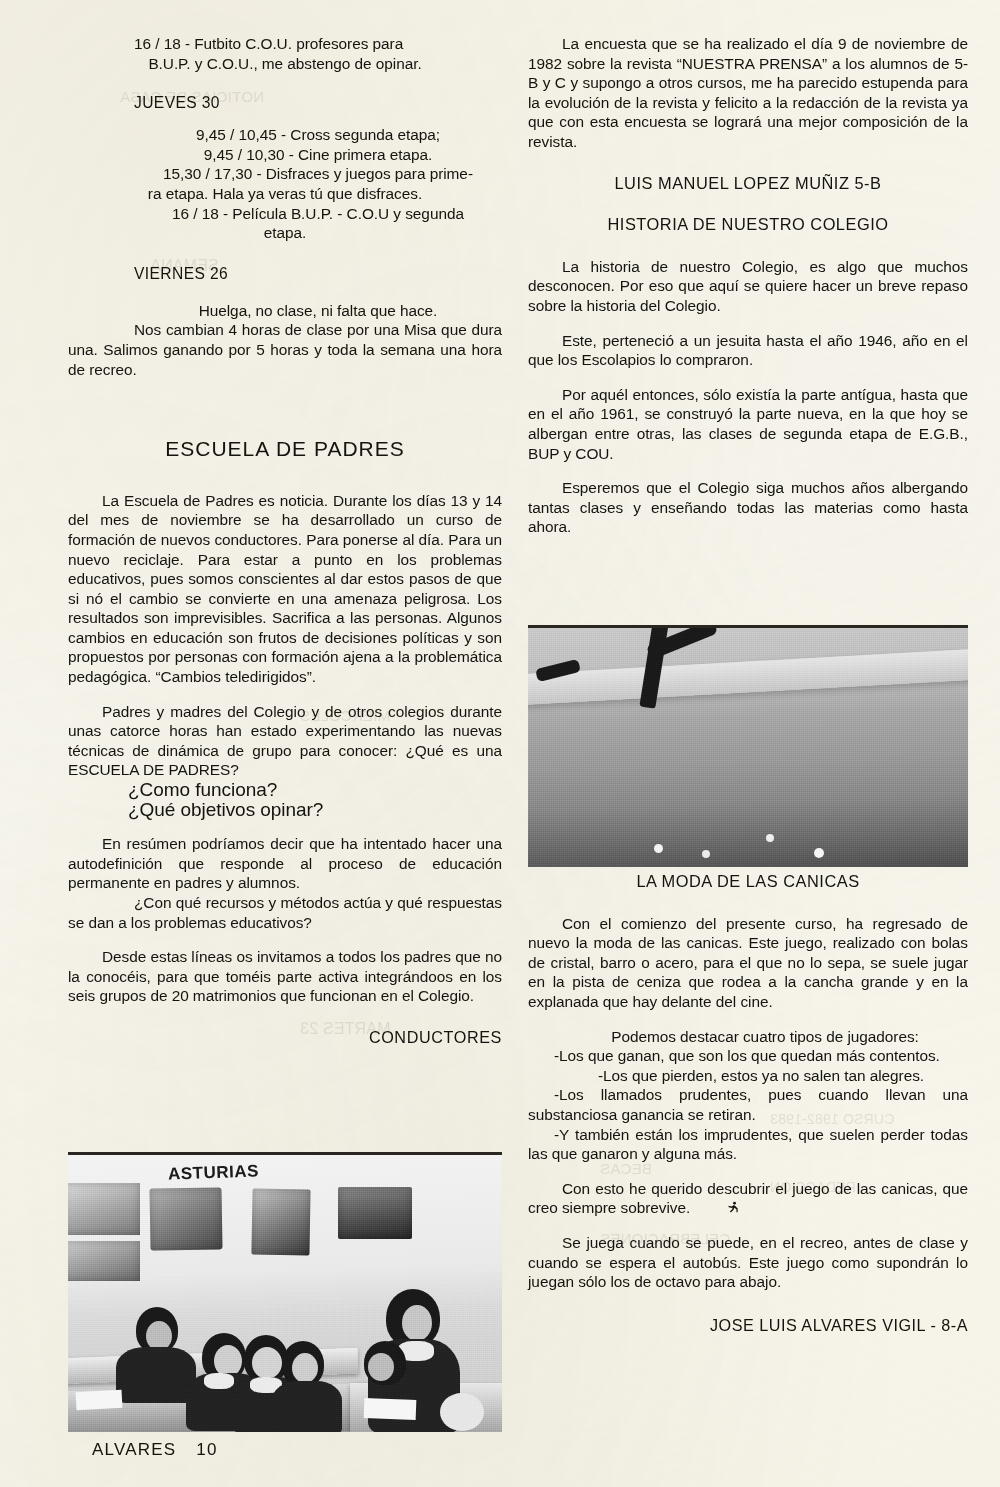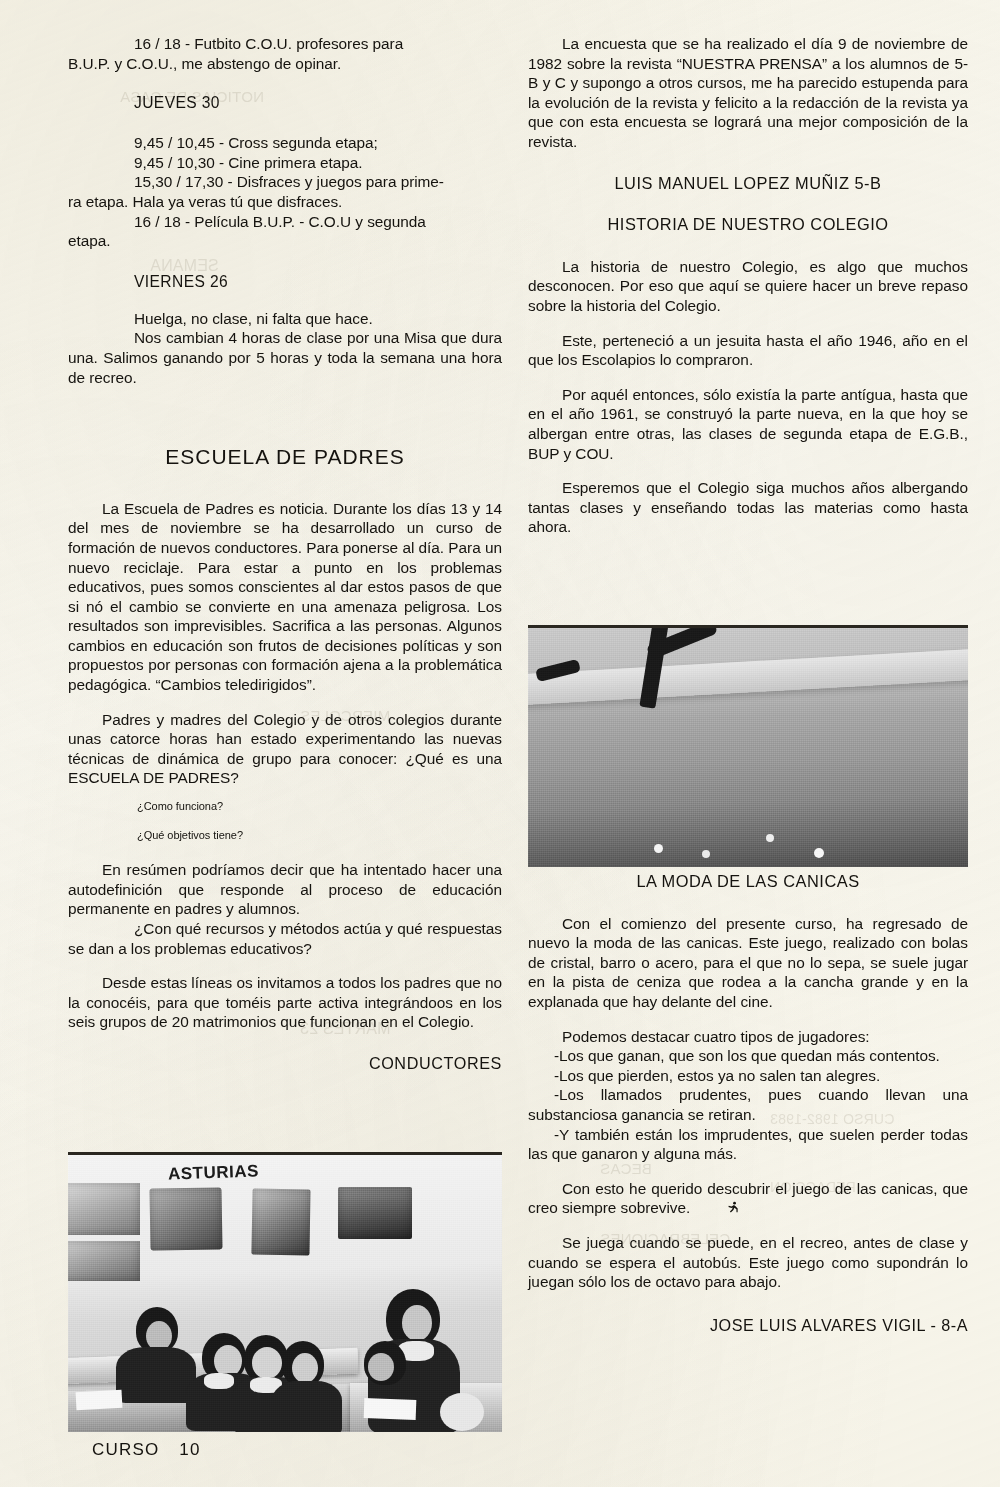--- a/index.html
+++ b/index.html
@@ -58,21 +58,21 @@
     margin: 0;
     font-size: 15.4px;
     line-height: 19.6px;
     text-align: justify;
     text-justify: inter-word;
     color: #15130f;
     letter-spacing: -0.05px;
   }
   p.indent { text-indent: 34px; }
   p.para-gap { margin-top: 15px; }
-  .nojust { text-align: left; }
+  .nojust { text-align: center; }
 
   .sched-head {
     font-size: 15.6px;
     line-height: 20px;
     margin: 0;
     padding-left: 66px;
     letter-spacing: 0.4px;
     color: #15130f;
   }
   .sched-block {
@@ -112,24 +112,24 @@
     color: #15130f;
   }
   .caption-right {
     text-align: right;
     font-size: 16.2px;
     letter-spacing: 0.6px;
     margin: 0;
     color: #15130f;
   }
   .qline {
-    font-size: 11px;
+    font-size: 19px;
     line-height: 19.6px;
     padding-left: 60px;
-    margin: 9px;
+    margin: 0;
     color: #15130f;
   }
   .dashline { text-indent: 26px; }
 
   .rule {
     position: absolute;
     background: #2a2720;
     z-index: 4;
   }
 
@@ -250,42 +250,42 @@
 
   <div class="col col-left">
 
     <div>
       <p class="line" style="padding-left:66px; text-align:justify;">16 / 18 - Futbito C.O.U. profesores para</p>
       <p class="line nojust">B.U.P. y C.O.U., me abstengo de opinar.</p>
     </div>
 
     <p class="sched-head" style="margin-top:20px;">JUEVES 30</p>
 
-    <div class="sched-block" style="margin-top:20px;">
+    <div class="sched-block" style="margin-top:12px;">
       <p class="line nojust">9,45 / 10,45 - Cross segunda etapa;</p>
       <p class="line nojust">9,45 / 10,30 - Cine  primera etapa.</p>
       <p class="line nojust">15,30 / 17,30 - Disfraces y juegos para prime-</p>
       <p class="line nojust sched-cont">ra etapa. Hala ya veras tú que disfraces.</p>
       <p class="line nojust">16 / 18 - Película B.U.P. - C.O.U y segunda</p>
       <p class="line nojust sched-cont">etapa.</p>
     </div>
 
     <p class="sched-head" style="margin-top:21px;">VIERNES 26</p>
 
     <p class="line nojust" style="margin-top:17px; padding-left:66px;">Huelga, no clase, ni falta que hace.</p>
     <p class="indent" style="text-indent:66px;">Nos cambian 4 horas de clase por una Misa que dura una. Salimos ganando por 5 horas y toda la semana una hora de recreo.</p>
 
     <p class="section-title" style="margin-top:60px;">ESCUELA DE PADRES</p>
 
     <p class="indent" style="margin-top:32px;">La Escuela de Padres es noticia. Durante los días 13 y 14 del mes de noviembre se ha desarrollado un curso de formación de nuevos conductores. Para ponerse al día. Para un nuevo reciclaje. Para estar a punto en los problemas educativos, pues somos conscientes al dar estos pasos de que si nó el cambio se convierte en una amenaza peligrosa. Los resultados son imprevisibles. Sacrifica a las personas. Algunos cambios en educación son frutos de decisiones políticas y son propuestos  por personas con formación ajena a la problemática pedagógica. “Cambios teledirigidos”.</p>
 
     <p class="indent para-gap">Padres y madres del Colegio y de otros colegios durante unas catorce horas han estado experimentando las nuevas técnicas de dinámica de grupo para conocer: ¿Qué es una ESCUELA DE PADRES?</p>
 
     <p class="qline">¿Como funciona?</p>
-    <p class="qline">¿Qué objetivos tiene?</p>
+    <p class="qline">¿Qué objetivos opinar?</p>
     <p class="indent para-gap">En resúmen podríamos decir que ha intentado hacer una autodefinición que responde al proceso de educación permanente en padres y alumnos.</p>
 
     <p class="indent" style="text-indent:66px;">¿Con qué recursos y métodos actúa y qué respuestas se dan a los problemas educativos?</p>
 
     <p class="indent para-gap">Desde estas líneas os invitamos a todos los padres que no la conocéis, para que toméis parte activa integrándoos en los seis grupos de 20 matrimonios que funcionan en el Colegio.</p>
 
     <p class="caption-right" style="margin-top:22px;">CONDUCTORES</p>
   </div>
 
   <div class="rule" style="left:68px; top:1152px; width:434px; height:3px;"></div>
@@ -437,18 +437,18 @@
             </g>
           </svg></span>
     </p>
 
     <p class="indent para-gap">Se juega cuando se puede, en el recreo, antes de clase y cuando se espera el autobús. Este juego como supondrán lo juegan sólo los de octavo para abajo.</p>
 
     <p class="byline" style="margin-top:24px;">JOSE LUIS ALVARES VIGIL  - 8-A</p>
   </div>
 
   <div class="pagenum">
-    <span>CURSO</span>
+    <span>ALVARES</span>
     <span style="display:inline-block; width:14px;"></span><span>10</span>
   </div>
 
   <div class="paper-grain"></div>
 </div>
 
 </body></html>

